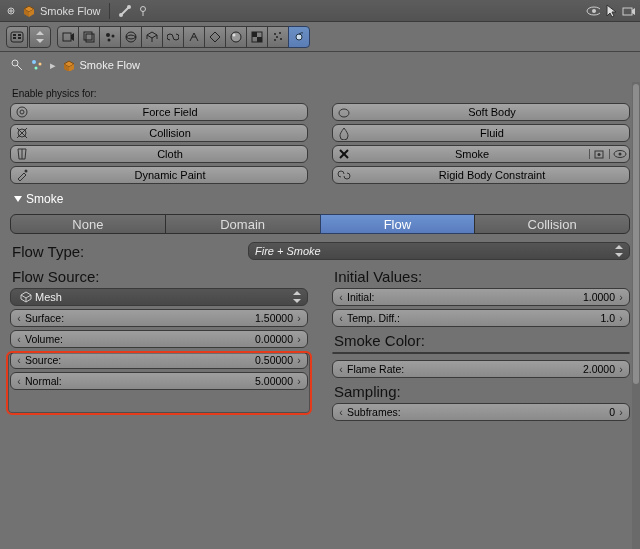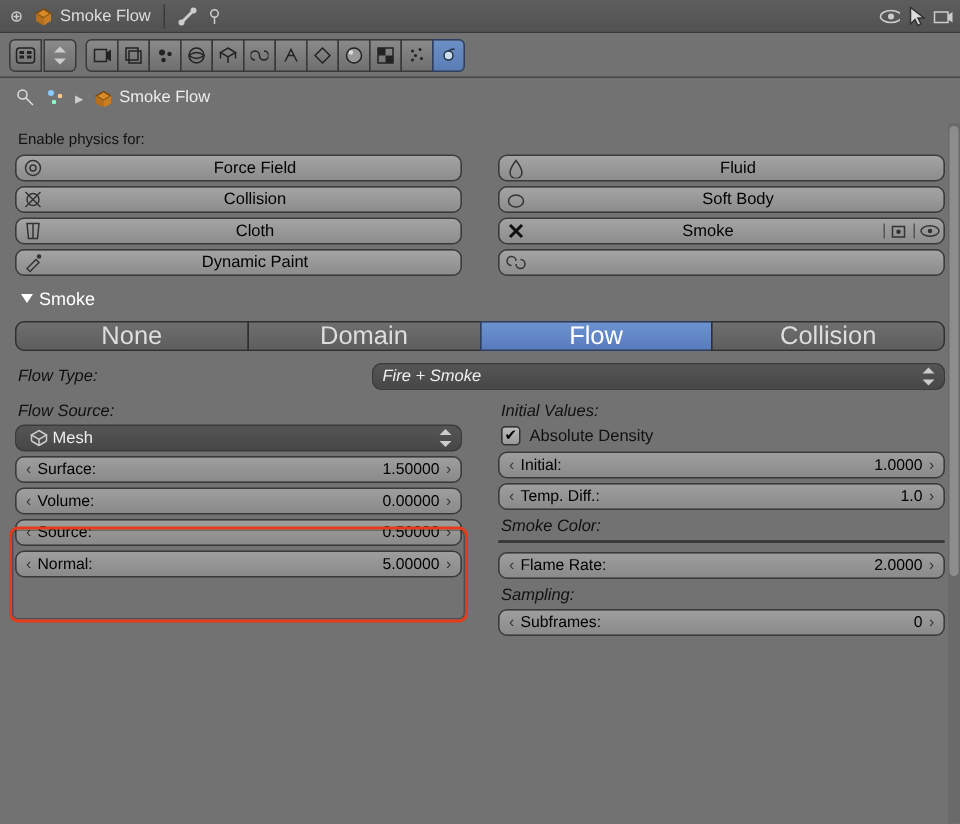--- a/index.html
+++ b/index.html
@@ -42,26 +42,26 @@
   .btn .bicon { width:22px; display:flex; align-items:center; justify-content:center; }
   .btn .blabel { flex:1; text-align:center; }
   .btn.withtail .tail { width:20px; display:flex; align-items:center; justify-content:center; border-left:1px solid #555;}
   .btn.withtail .tail2 { width:20px; display:flex; align-items:center; justify-content:center; border-left:1px solid #555;}
   .btn.x .bicon { color:#111;}
 
   .panel-head { display:flex; align-items:center; gap:4px; color:#fff; font-size:12px; padding:8px 4px 4px 4px;}
   .tri { width:0; height:0; border-left:4px solid transparent; border-right:4px solid transparent; border-top:6px solid #fff; }
 
   .tabs { display:flex; height:20px; margin:4px 0 8px 0;}
-  .tab { flex:1; background:linear-gradient(#6e6e6e,#5e5e5e); border:1px solid #2f2f2f; margin-left:-1px; display:flex; align-items:center; justify-content:center; color:#ddd; font-size:17px;}
+  .tab { flex:1; background:linear-gradient(#6e6e6e,#5e5e5e); border:1px solid #2f2f2f; margin-left:-1px; display:flex; align-items:center; justify-content:center; color:#ddd; font-size:13px;}
   .tab:first-child{ border-top-left-radius:6px; border-bottom-left-radius:6px; margin-left:0;}
   .tab:last-child{ border-top-right-radius:6px; border-bottom-right-radius:6px;}
   .tab.active { background:linear-gradient(#6d93d1,#587bbd); color:#fff; border-color:#2d4063;}
 
-  .rowlabel { color:#111; font-size:11px; padding-left:2px;font-style:italic; }
+  .rowlabel { color:#111; font-size:15px; padding-left:2px; }
   .enumfield { justify-content:flex-start; padding:0 6px; background:linear-gradient(#555,#474747); color:#eee;}
   .enumfield .caret { margin-left:auto; }
   .enumfield.withicon .eicon{ width:18px; display:flex; align-items:center; justify-content:center;}
   .numfield { padding:0 4px; font-size:10.5px; background:linear-gradient(#9e9e9e,#8a8a8a);}
   .numfield .nf-l, .numfield .nf-r { width:8px; text-align:center; color:#333; }
   .numfield .nf-label { margin-left:2px; }
   .numfield .nf-val { margin-left:auto; margin-right:2px;}
   .chk { display:flex; align-items:center; gap:6px; font-size:11px; color:#111; padding:1px 2px;}
   .chkbox { width:13px; height:13px; background:linear-gradient(#bbb,#999); border:1px solid #333; border-radius:3px; display:flex; align-items:center; justify-content:center;}
   .chkbox.checked::after{ content:"✔"; font-size:10px; color:#000; line-height:1;}
@@ -287,32 +287,32 @@
               <circle cx="11" cy="3" r="1.5" fill="#333"></circle>
             </svg>
           </span>
         <span class="blabel">Dynamic Paint</span>
       </div>
     </div>
     <div class="col">
       <div class="btn">
         <span class="bicon">
             <svg width="14" height="14">
+              <ellipse cx="7" cy="8" rx="5" ry="4" fill="none" stroke="#333"></ellipse>
+            </svg>
+          </span>
+        <span class="blabel">Soft Body</span>
+      </div>
+      <div class="btn">
+        <span class="bicon">
+            <svg width="14" height="14">
               <path d="M7 2 C10 6 11 8 11 10 A4 4 0 1 1 3 10 C3 8 4 6 7 2 Z" fill="none" stroke="#333"></path>
             </svg>
           </span>
         <span class="blabel">Fluid</span>
-      </div>
-      <div class="btn">
-        <span class="bicon">
-            <svg width="14" height="14">
-              <ellipse cx="7" cy="8" rx="5" ry="4" fill="none" stroke="#333"></ellipse>
-            </svg>
-          </span>
-        <span class="blabel">Soft Body</span>
       </div>
       <div class="btn withtail x">
         <span class="bicon">
             <svg width="12" height="12">
               <line x1="2" y1="2" x2="10" y2="10" stroke="#111" stroke-width="2"></line>
               <line x1="10" y1="2" x2="2" y2="10" stroke="#111" stroke-width="2"></line>
             </svg>
           </span>
         <span class="blabel">Smoke</span>
         <span class="tail">
@@ -327,20 +327,21 @@
               <circle cx="7" cy="5" r="1.5" fill="#333"></circle>
             </svg>
           </span>
       </div>
       <div class="btn">
         <span class="bicon">
             <svg width="14" height="14">
               <path d="M4 9 A3 3 0 1 1 7 6 M7 8 A3 3 0 1 0 10 5" fill="none" stroke="#333"></path>
             </svg>
           </span>
+        <span class="blabel">Rigid Body Constraint</span>
       </div>
     </div>
   </div>
 
   <div class="panel-head">
     <span class="tri"></span>
     <span>Smoke</span>
   </div>
 
   <div class="tabs">
@@ -400,24 +401,20 @@
           <span class="nf-label">Normal:</span>
           <span class="nf-val">5.00000</span>
           <span class="nf-r">›</span>
         </div>
 
       <div class="hl" style="left:-4px; right:-4px; top:83px; height:64px;"></div>
     </div>
 
     <div class="col">
       <span class="rowlabel">Initial Values:</span>
-      <div class="chk">
-        <span class="chkbox checked"></span>
-        <span>Absolute Density</span>
-      </div>
       <div class="numfield">
           <span class="nf-l">‹</span>
           <span class="nf-label">Initial:</span>
           <span class="nf-val">1.0000</span>
           <span class="nf-r">›</span>
         </div>
       <div class="numfield">
           <span class="nf-l">‹</span>
           <span class="nf-label">Temp. Diff.:</span>
           <span class="nf-val">1.0</span>

